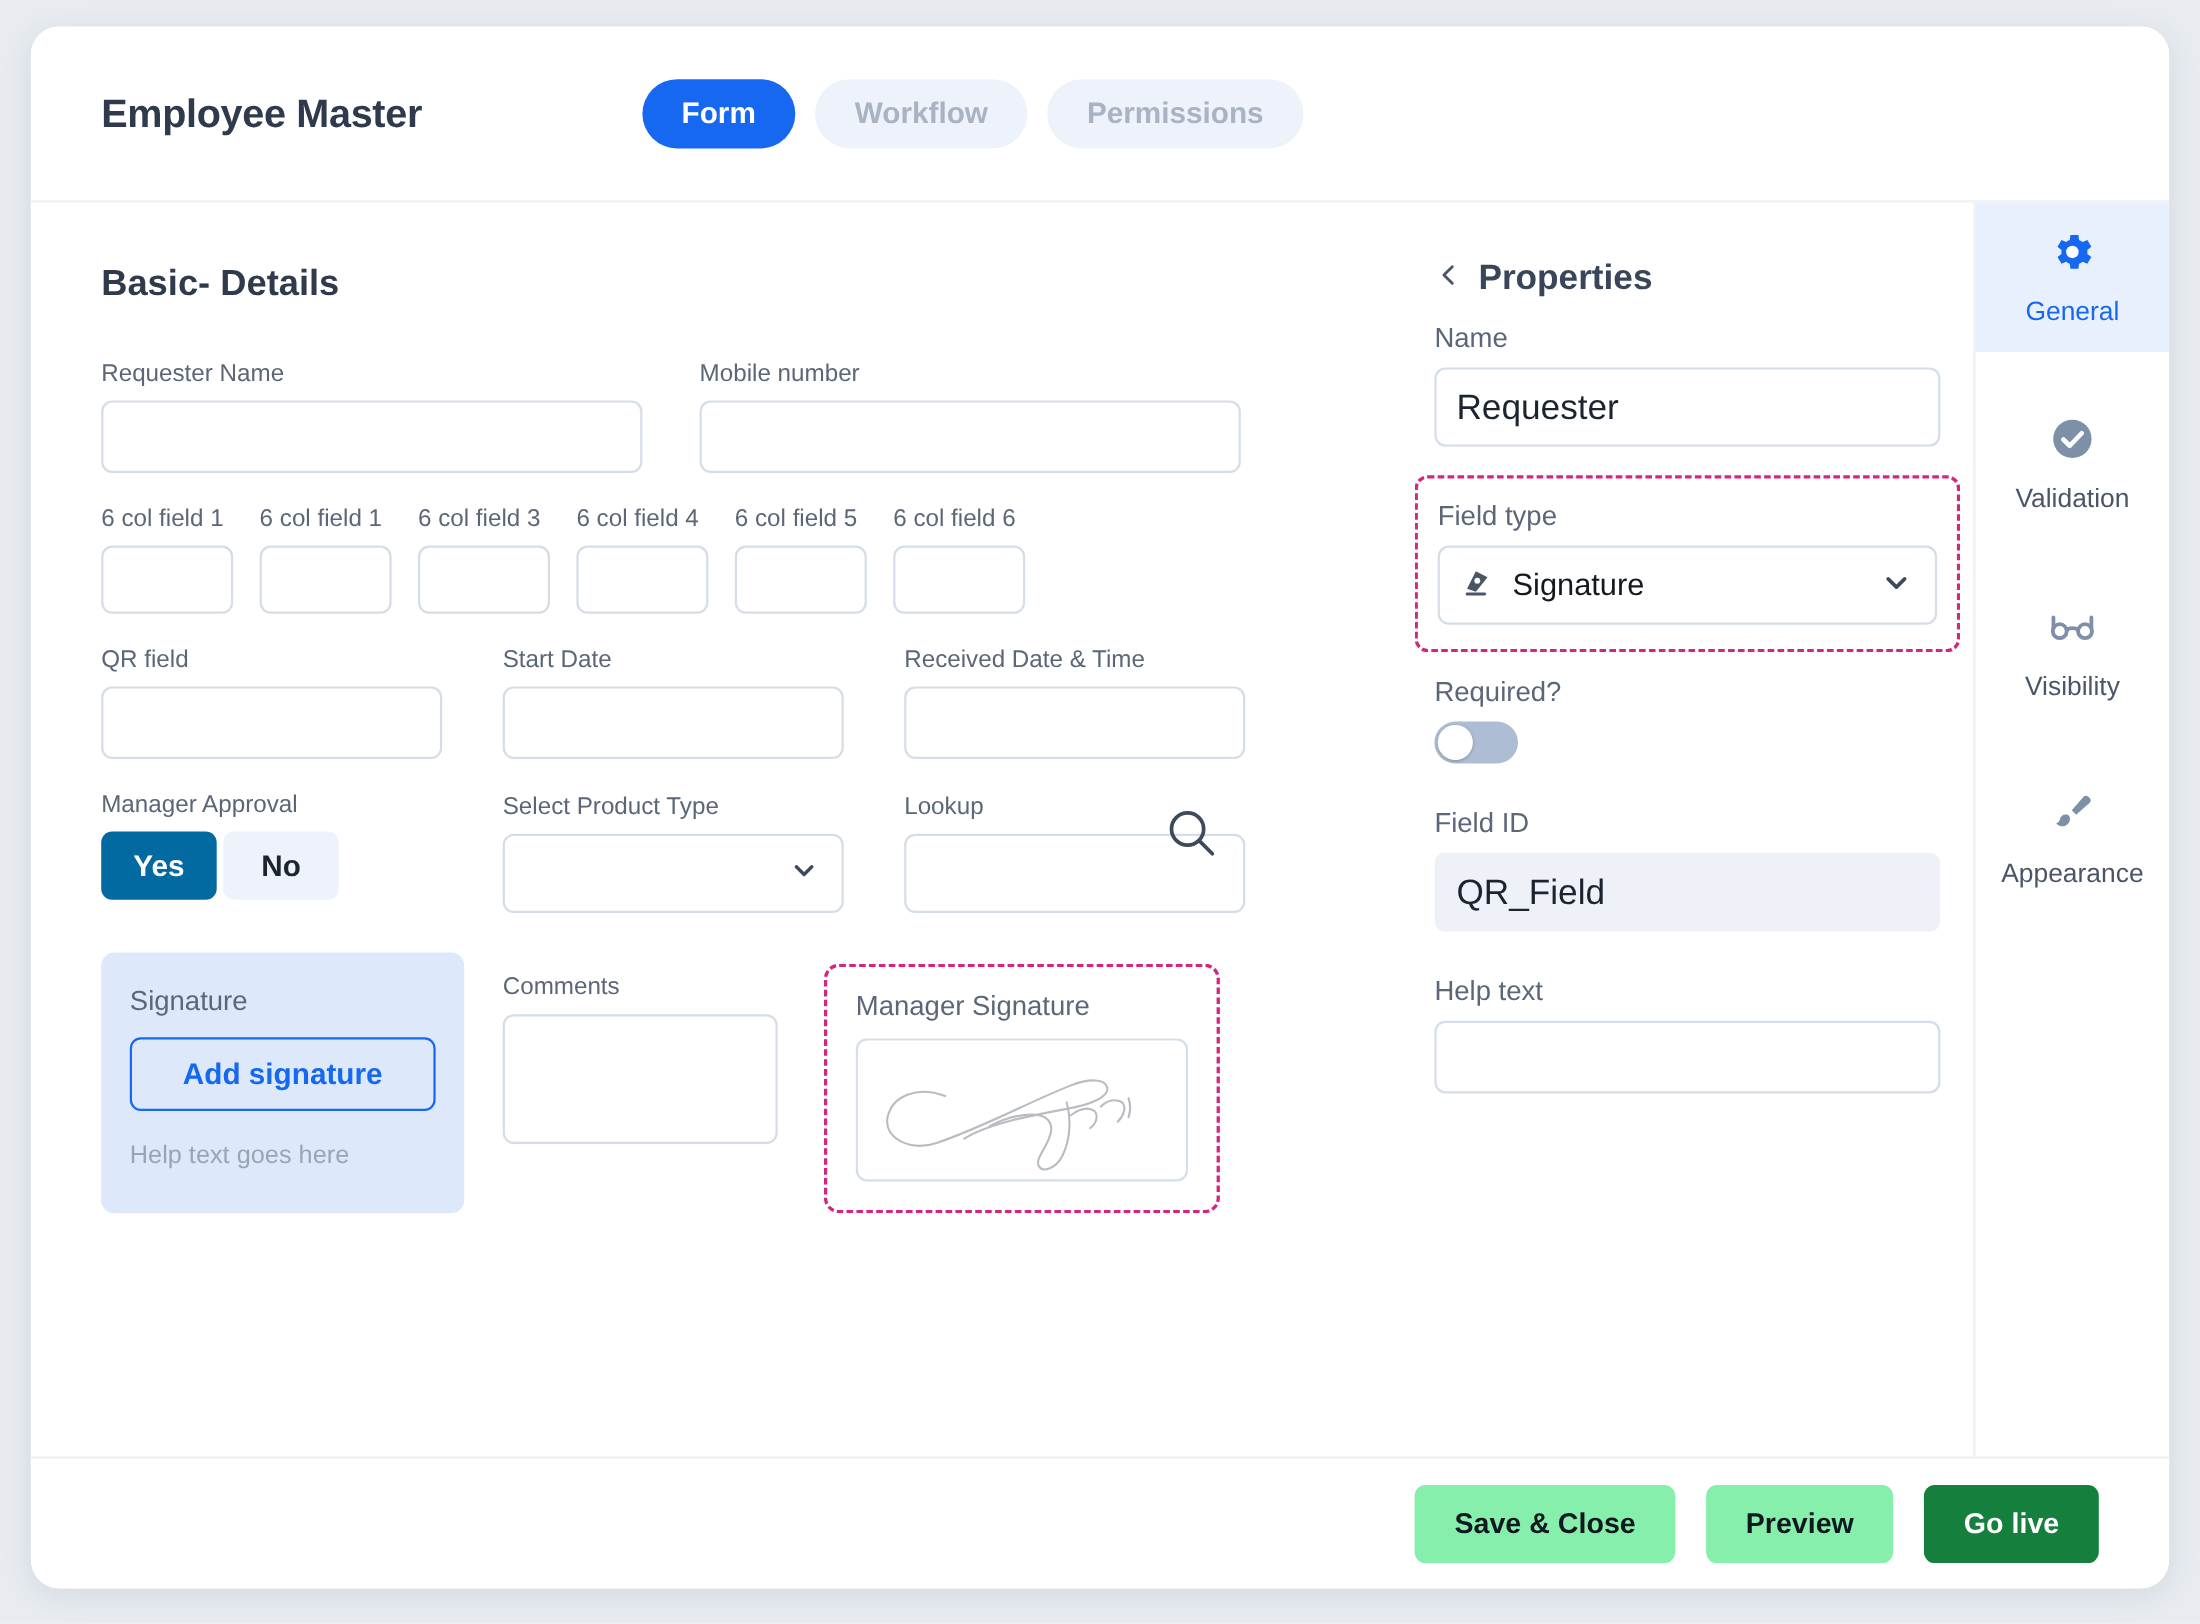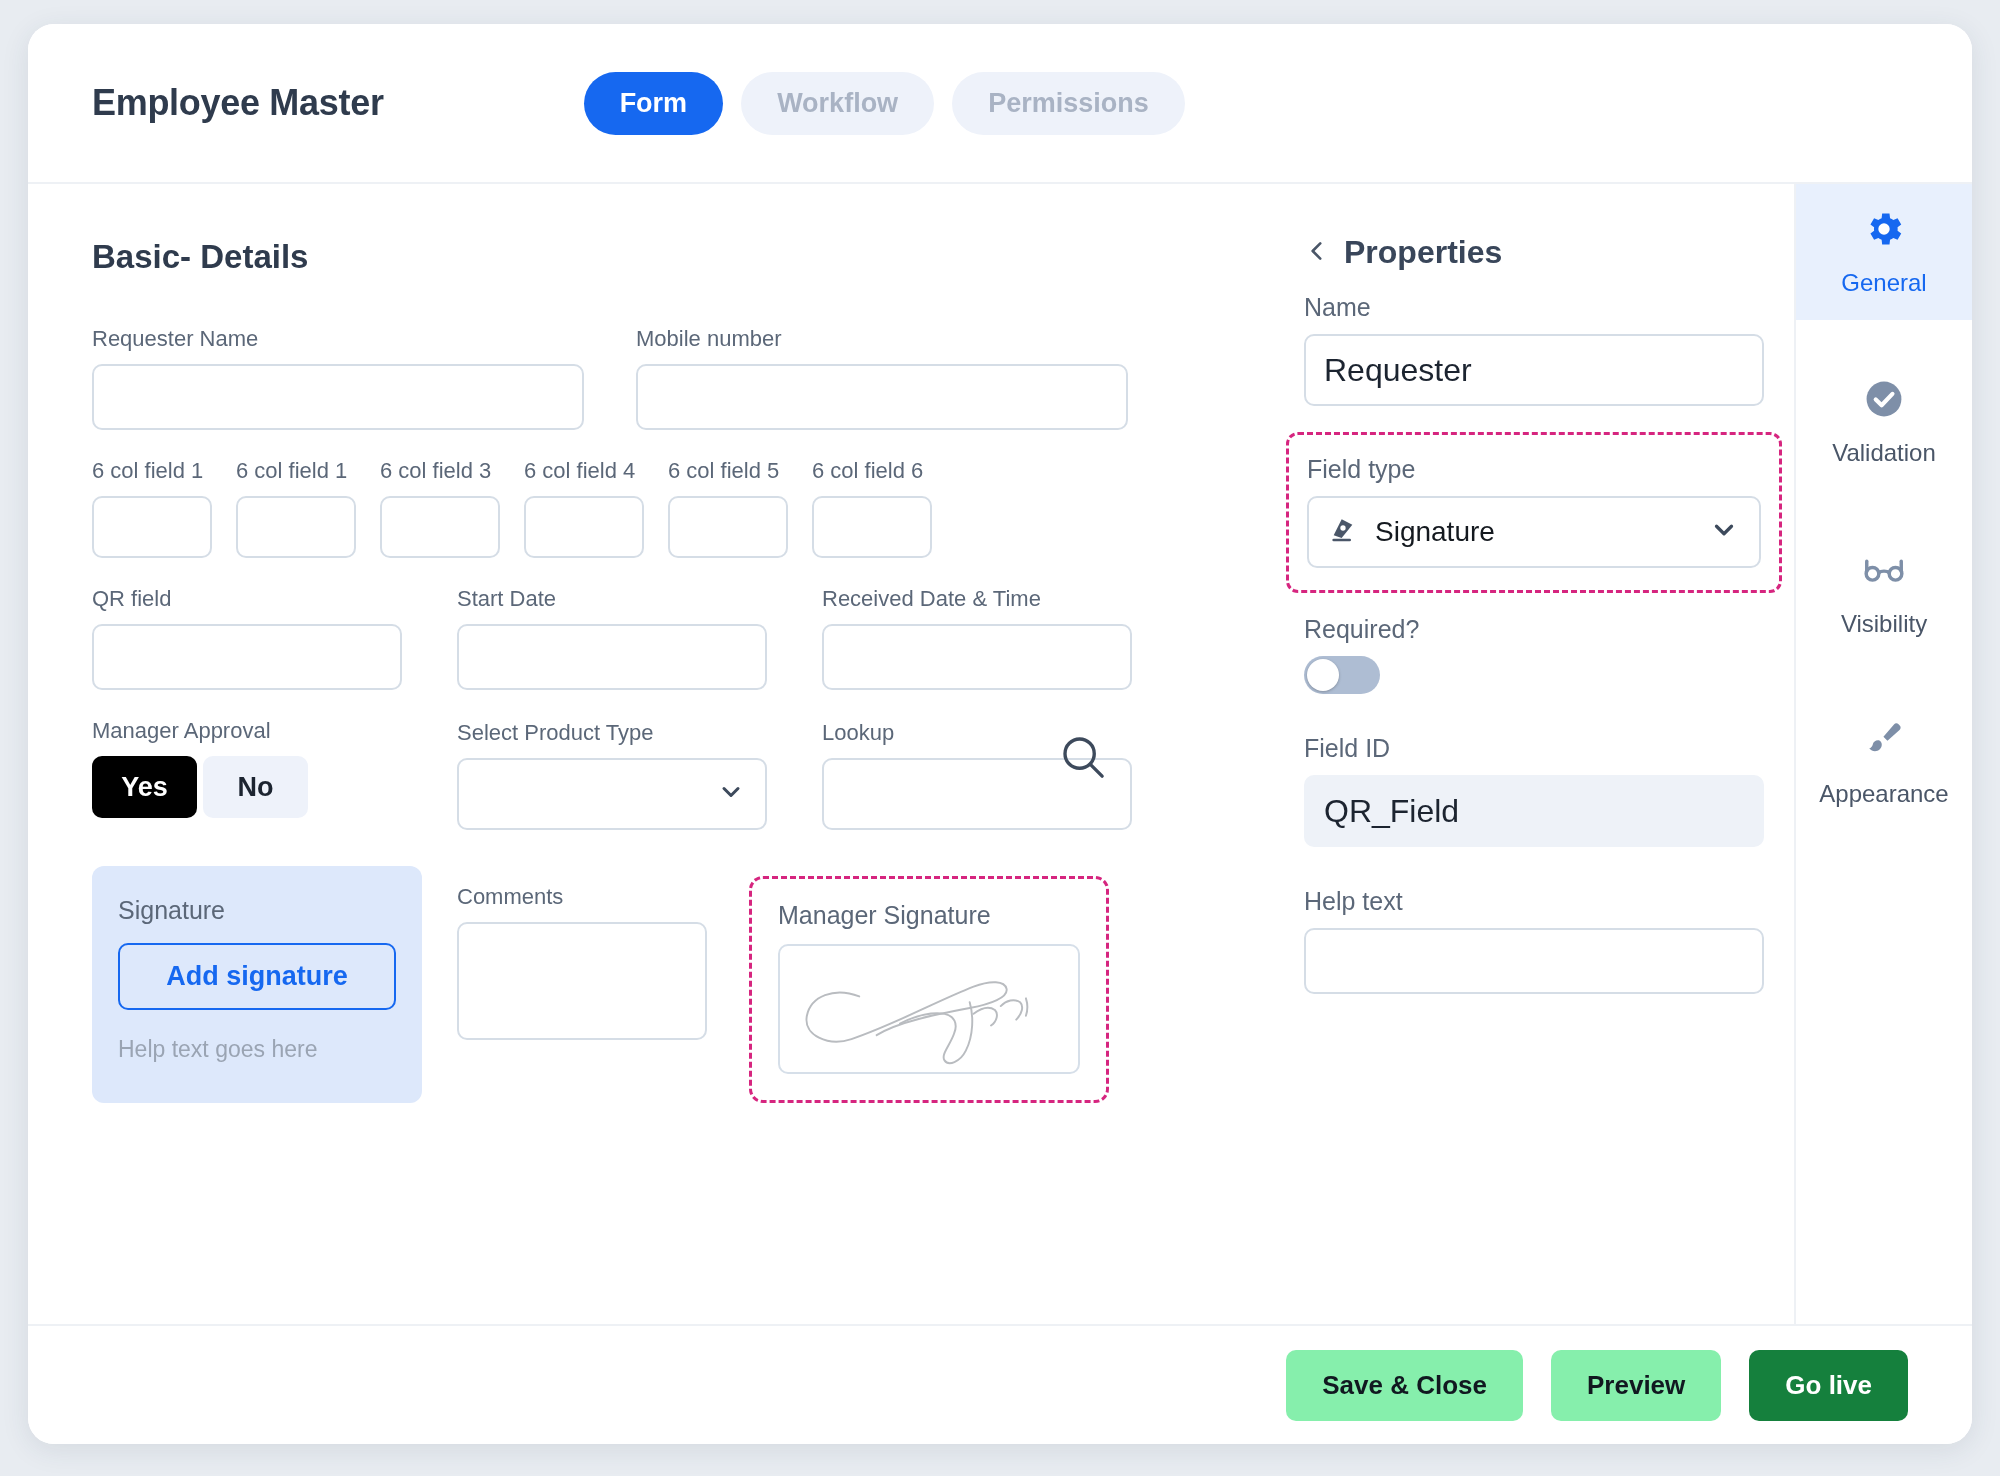--- a/index.html
+++ b/index.html
@@ -93,21 +93,21 @@
 
   .yesno { display: flex; gap: 6px; }
   .seg {
     width: 105px; height: 62px;
     border-radius: 10px;
     display: flex; align-items: center; justify-content: center;
     font-size: 27px; font-weight: bold;
     background: #eef2fa; color: #1c2430;
     cursor: pointer;
   }
-  .seg.on { background: #000000; color: #fff; }
+  .seg.on { background: #0369a1; color: #fff; }
 
   .select-wrap { position: relative; width: 310px; }
   .select-wrap .chev {
     position: absolute; right: 22px; top: 50%;
     transform: translateY(-50%);
     pointer-events: none;
   }
   .select-wrap .inp { height: 72px; }
 
   .lookup-wrap { position: relative; width: 310px; }

